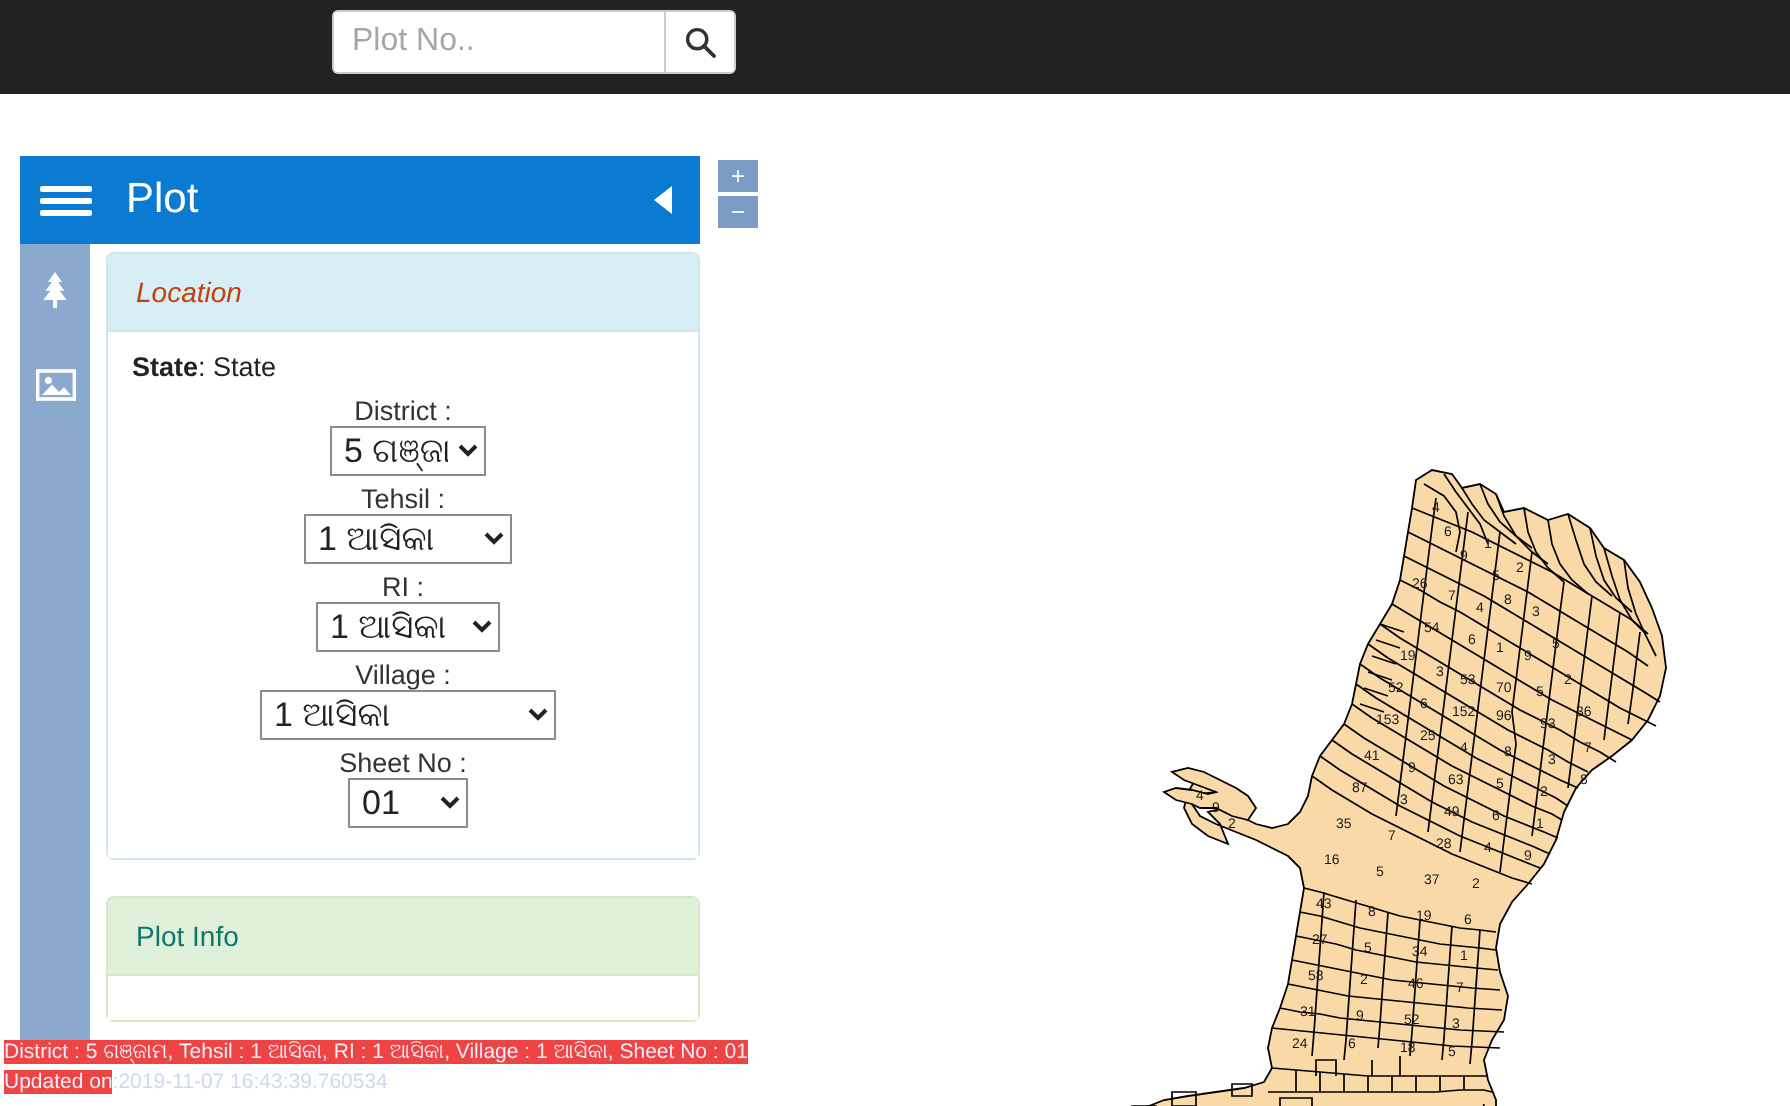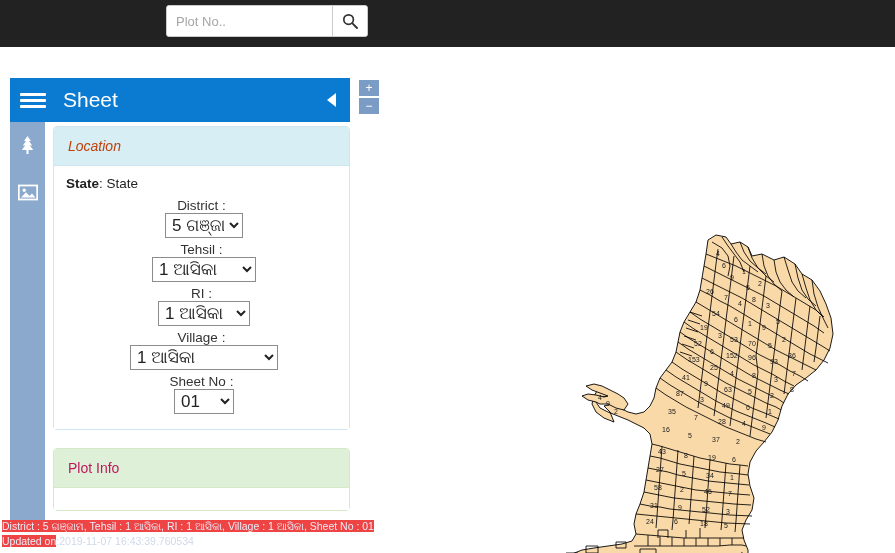--- a/index.html
+++ b/index.html
@@ -32,21 +32,21 @@
     height: 32px;
     background: #ffffff;
     border: 1px solid #cccccc;
     border-radius: 3px;
     overflow: hidden;
   }
   .search-input {
     width: 165px; height: 100%;
     border: 0; outline: none;
     padding: 12px 9px;
-    font-size: 13px;
+    font-size: 16px;
     font-family: "Liberation Sans", sans-serif;
     color: #555;
     background: #fff;
   }
   .search-input::placeholder { color: #a6a6a6; }
   .search-btn {
     width: 35px;
     border: 0; border-left: 1px solid #cccccc;
     background: #ffffff;
     cursor: pointer;
@@ -109,21 +109,21 @@
   .panel-stack { padding-left: 43px; padding-top: 4px; }
 
   .card { border: 1px solid #d6e6ee; border-radius: 4px; background: #fff; margin-bottom: 18px; }
   .card.loc { border-color: #cfe5ef; }
   .card-head {
     padding: 11px 14px;
     font-size: 14px;
     border-top-left-radius: 3px; border-top-right-radius: 3px;
   }
   .card-head.loc { background: #d7eef5; color: #c2410c; border-bottom: 1px solid #cfe5ef; font-style: italic; }
-  .card-head.plot { background: #dff0d8; color: #be185d; border-bottom: 1px solid #d6e9c6; }
+  .card-head.plot { background: #dff0d8; color: #0f766e; border-bottom: 1px solid #d6e9c6; }
   .card.plot { border-color: #d6e9c6; }
   .card-body { padding: 10px 12px 11px 12px; background: #fff; }
   .card-body.plot { min-height: 22px; padding: 11px 12px; }
 
   .state-line { font-size: 13.5px; color: #222; margin-bottom: 7px; }
   .state-line b { font-weight: bold; }
 
   .field-row { display: flex; align-items: center; margin-bottom: 4px; font-size: 13.5px; color: #333; flex-direction: column; }
   .field-label { white-space: nowrap; }
   .field-row select {
@@ -369,21 +369,21 @@
     </div>
   </div>
 
   <div class="home-panel">
     <div class="home-bar">
       <div class="hamburger">
         <span></span>
           <span></span>
           <span></span>
       </div>
-      <div class="home-title">Sheet</div>
+      <div class="home-title">Plot</div>
       <div class="collapse-arrow"></div>
     </div>
 
     <div class="panel-stack">
 
       <div class="card loc">
         <div class="card-head loc">Location</div>
         <div class="card-body">
 
           <div class="state-line">

